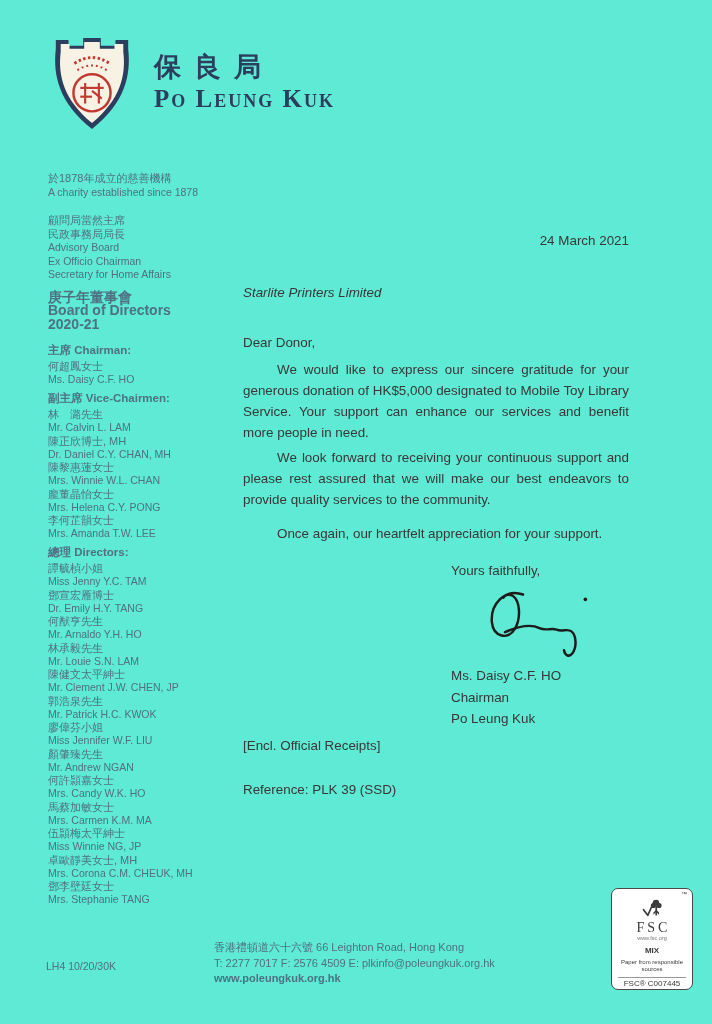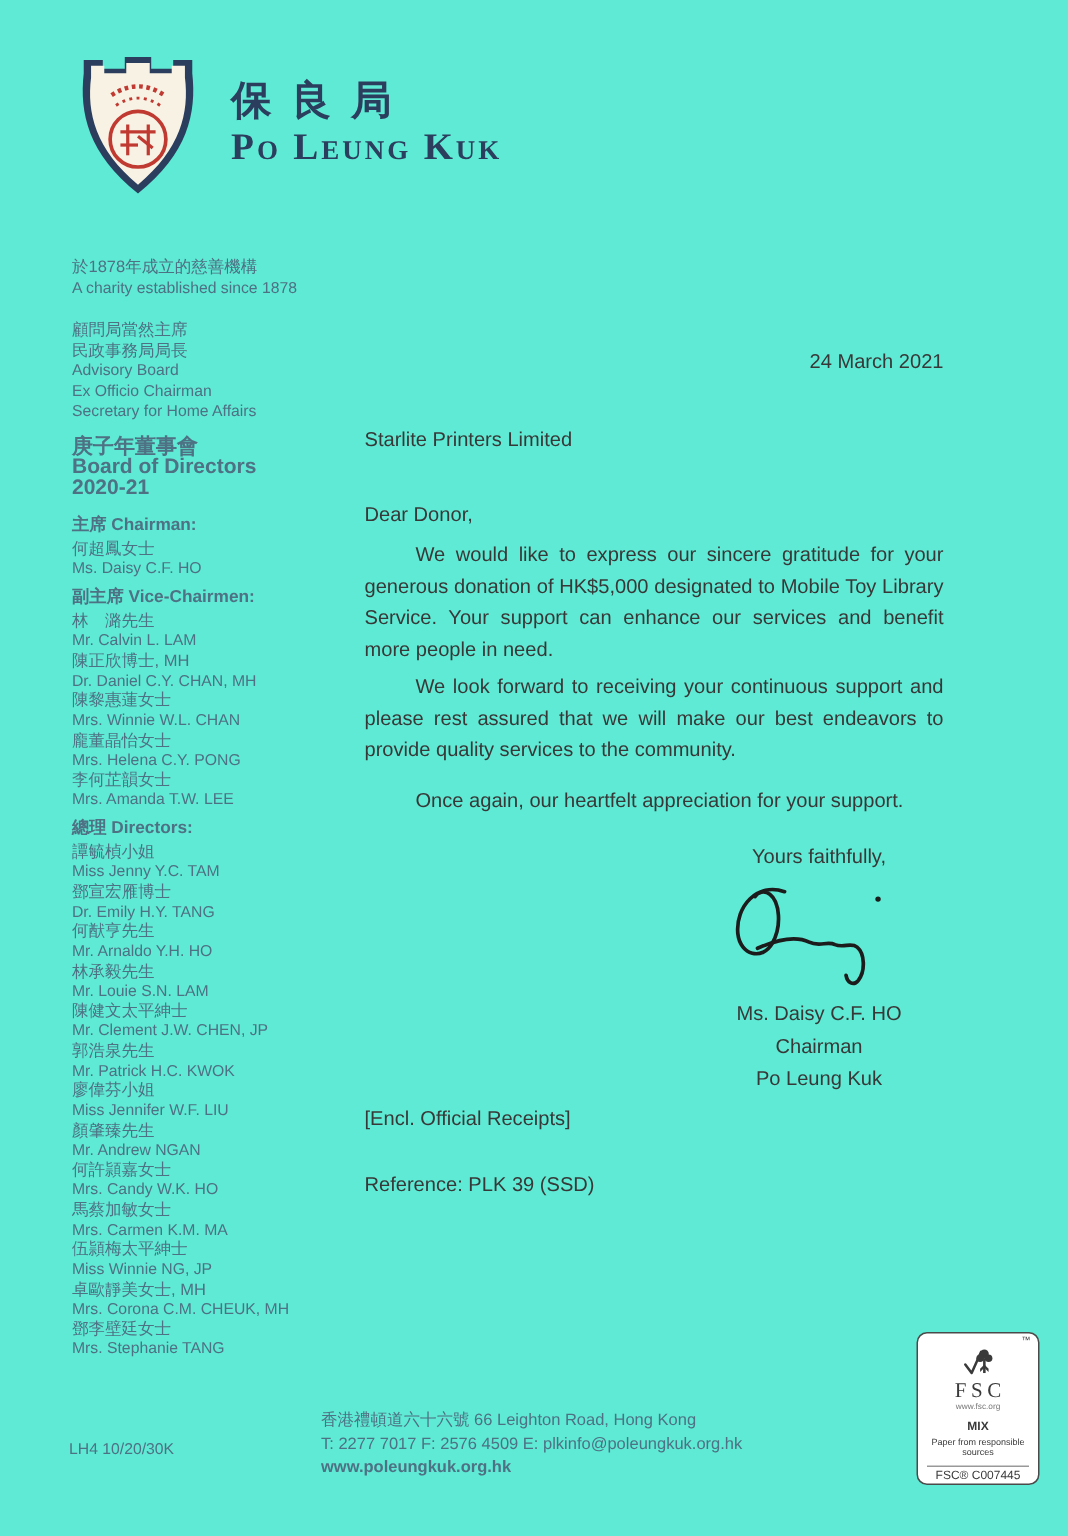--- a/index.html
+++ b/index.html
@@ -23,26 +23,26 @@
   .advisory{margin-bottom:9px;}
   .boardtitle{font-weight:bold;font-size:14px;line-height:13.5px;margin-bottom:12px;}
   .sec-head{font-weight:bold;font-size:11.5px;line-height:14px;margin:6px 0 3px 0;}
   .person{margin-bottom:1.5px;}
   .person .zh{font-size:11px;line-height:13px;}
   .person .en{font-size:10.5px;line-height:12px;}
   .print-code{position:absolute;left:46px;top:960px;font-size:10.5px;color:#4e7183;}
   
   .lettercol{position:absolute;left:243px;top:233px;width:386px;color:#383838;font-size:13.4px;}
   .dateline{text-align:right;line-height:16px;}
-  .recipient{margin-top:36px;line-height:16px;}
+  .recipient{margin-top:36px;line-height:16px;font-style:italic;}
   .salutation{margin-top:34px;line-height:16px;margin-bottom:8px;}
   .para{margin:0 0 4px 0;line-height:21px;text-align:justify;text-indent:34px;}
   .para.p2{margin-bottom:13px;}
   .para.p3{margin-bottom:17px;text-align:left;}
-  .closing-block{width:190px;margin-left:208px;text-align:center;}
+  .closing-block{width:190px;margin-left:208px;}
   .closing{line-height:20px;}
   .sig-svg{width:150px;height:82px;margin:2px auto 0 auto;display:block;}
   .signer div{line-height:21.5px;}
   .encl{margin-top:8px;line-height:16px;}
   .reference{margin-top:28px;line-height:16px;}
   
   .footer{position:absolute;left:214px;top:940px;color:#4e7183;font-size:11px;line-height:15.5px;}
   .footer .web{font-weight:bold;}
   
   .fsc-box{

